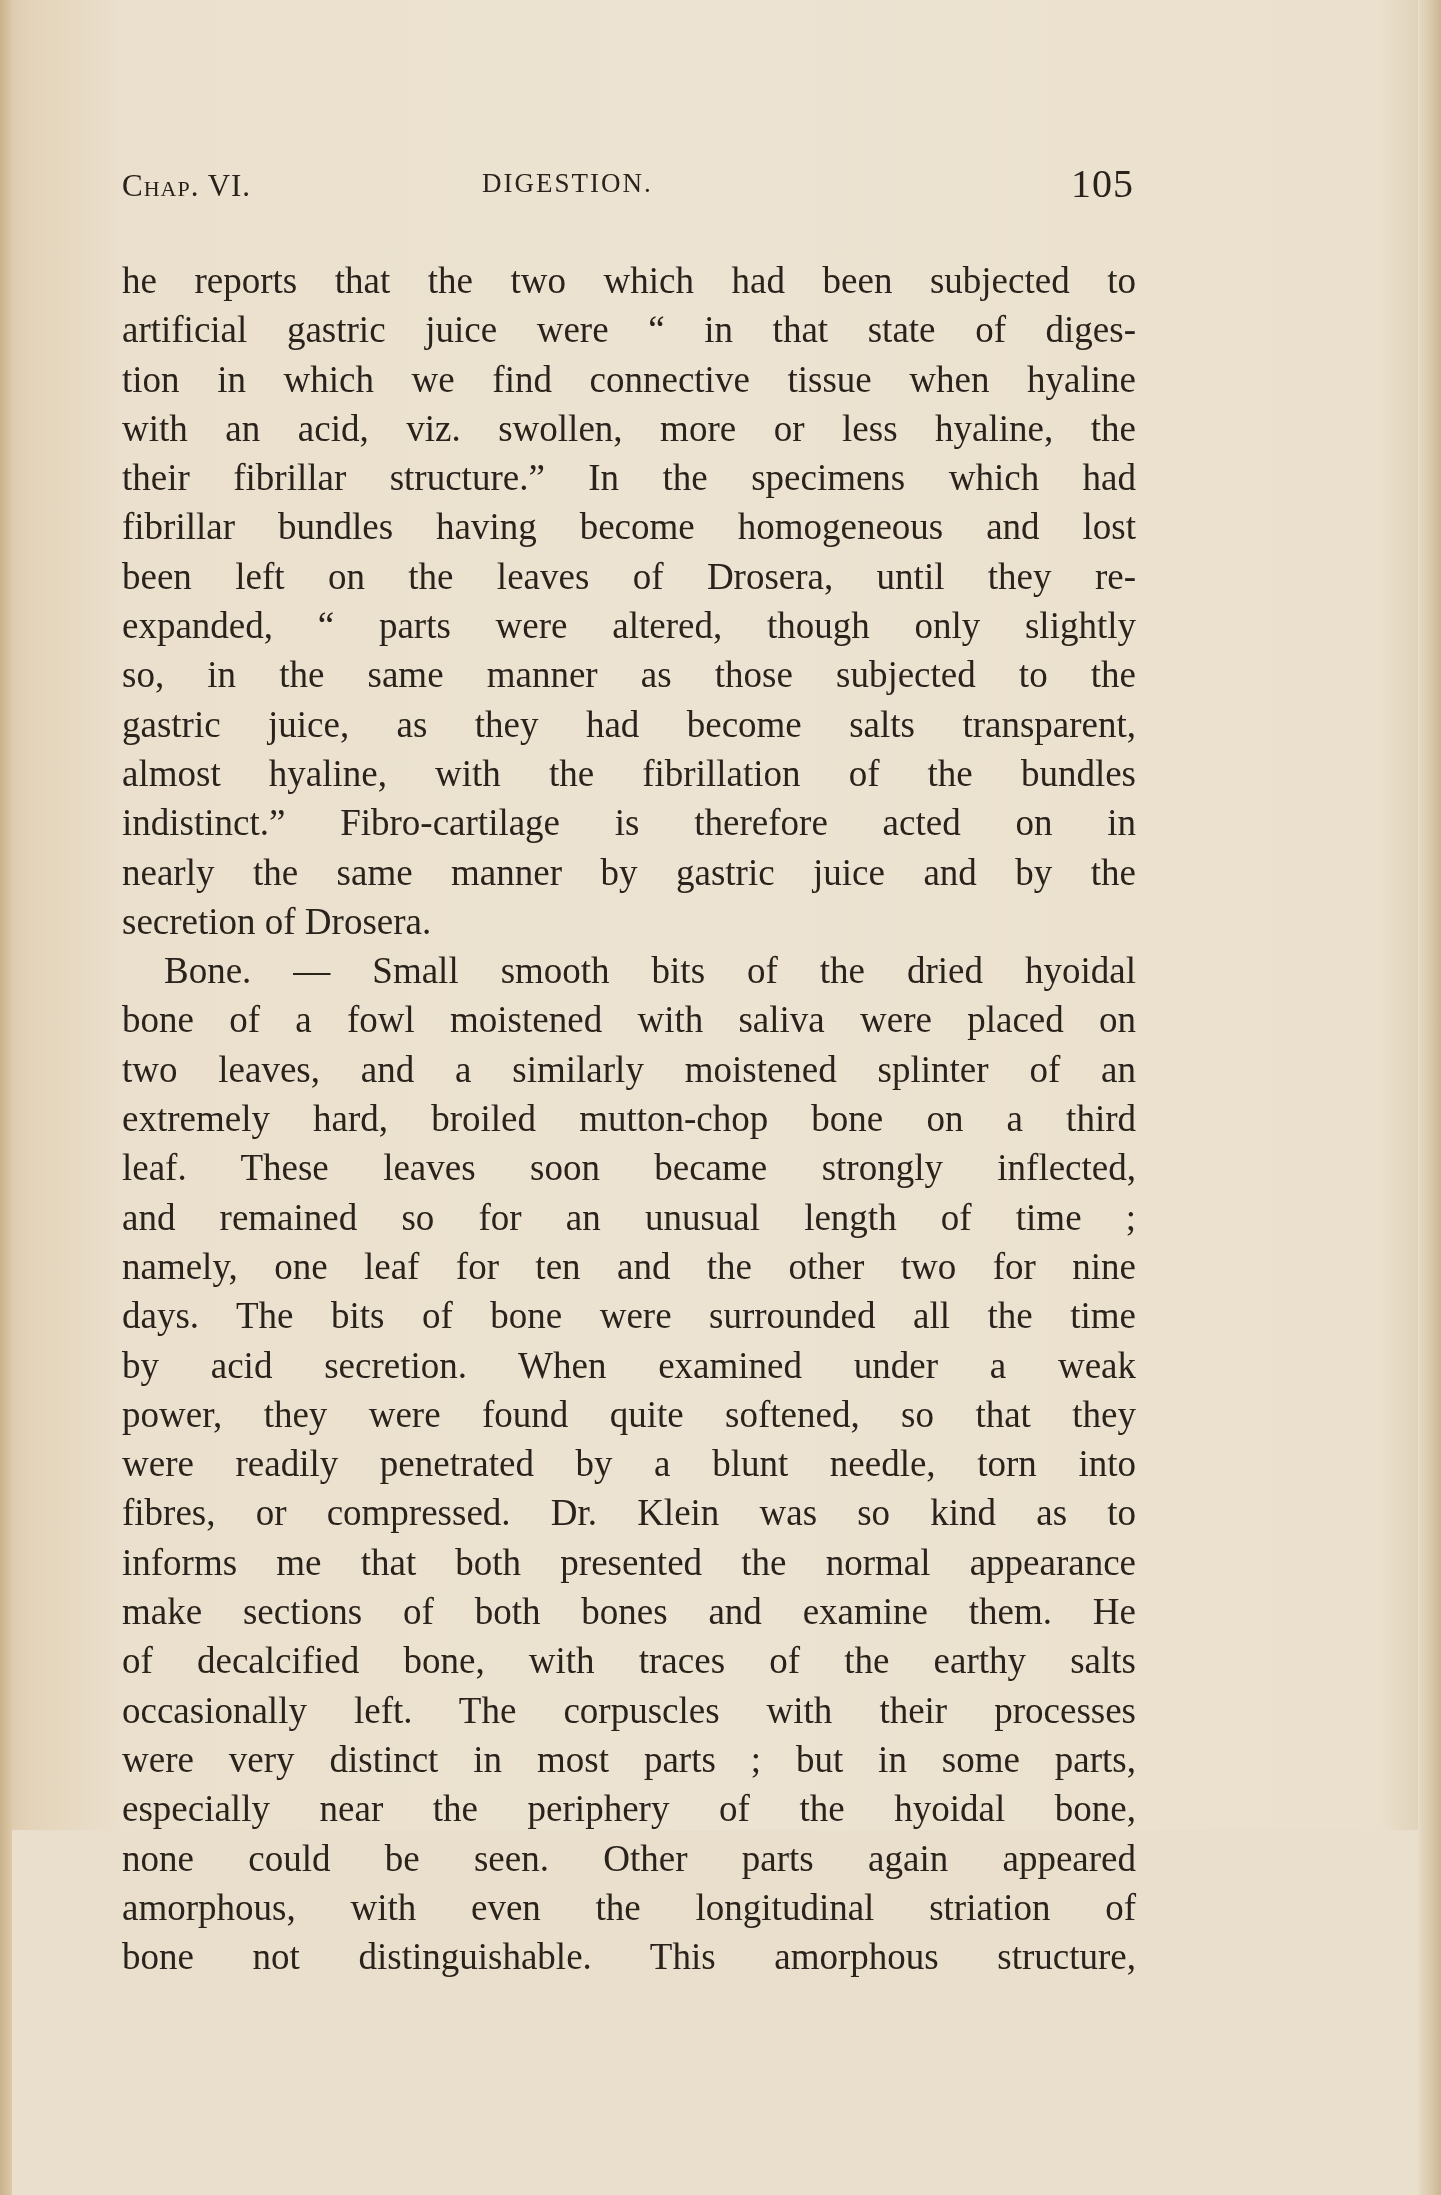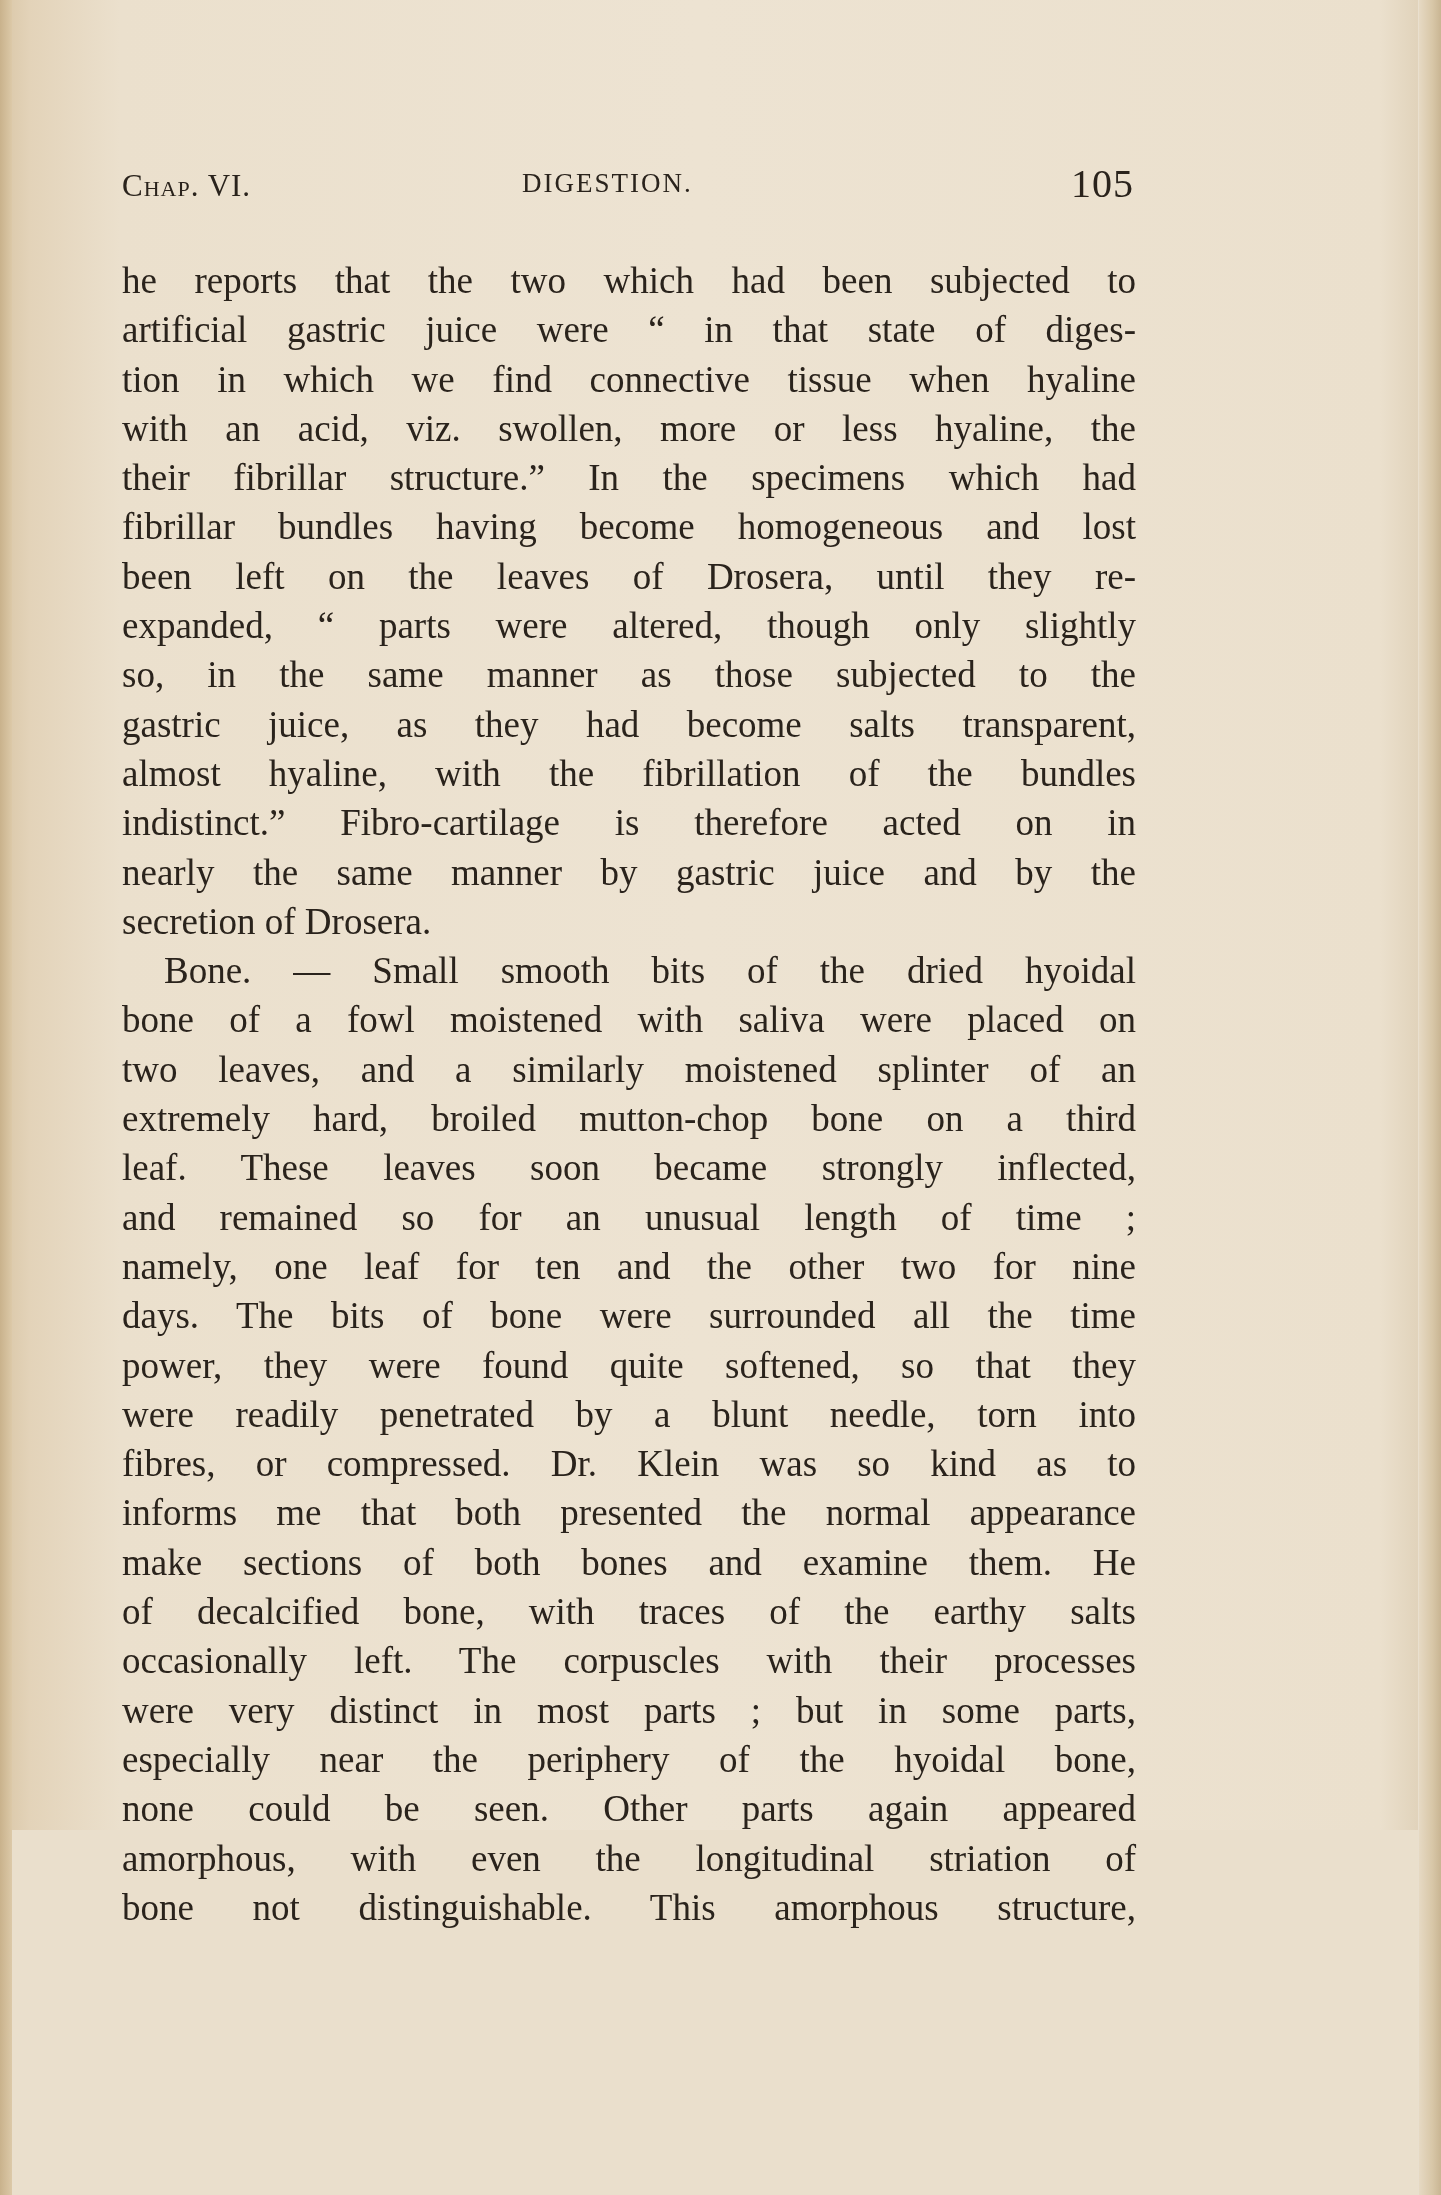--- a/index.html
+++ b/index.html
@@ -21,21 +21,21 @@
   .edge-right {
     position: absolute; right: 0; top: 0; width: 22px; height: 2195px;
     background: linear-gradient(90deg, #e6d9c3, #d8c7a8 60%, #c9b593);
     border-left: 1px solid #e9dfce;
   }
   .header {
     position: absolute; left: 122px; top: 160px; width: 1012px; height: 50px;
     font-size: 31px; letter-spacing: 1px;
   }
   .header .chap { position: absolute; left: 0; top: 8px; font-variant: small-caps; }
-  .header .title { position: absolute; left: 360px; top: 8px; font-size: 27px; letter-spacing: 2px; margin-left: 40px; }
+  .header .title { position: absolute; left: 360px; top: 8px; font-size: 27px; letter-spacing: 2px; }
   .header .pageno { position: absolute; right: 0; top: 0; font-size: 40px; }
   .body-text {
     position: absolute; left: 122px; top: 256px; width: 1014px;
     font-size: 37px; line-height: 49.3px;
   }
   .line {
     display: block; height: 49.3px; white-space: nowrap;
     text-align: justify; text-align-last: justify;
   }
   .line.last { text-align-last: left; }
@@ -72,20 +72,21 @@
     <span class="line last">secretion of Drosera.</span>
 
     <span class="line indent"><span class="ital">Bone.</span> <span>— Small smooth bits of the dried hyoidal</span></span>
     <span class="line">bone of a fowl moistened with saliva were placed on</span>
     <span class="line">two leaves, and a similarly moistened splinter of an</span>
     <span class="line">extremely hard, broiled mutton-chop bone on a third</span>
     <span class="line">leaf. These leaves soon became strongly inflected,</span>
     <span class="line">and remained so for an unusual length of time ;</span>
     <span class="line">namely, one leaf for ten and the other two for nine</span>
     <span class="line">days. The bits of bone were surrounded all the time</span>
+    <span class="line">by acid secretion. When examined under a weak</span>
     <span class="line">power, they were found quite softened, so that they</span>
     <span class="line">were readily penetrated by a blunt needle, torn into</span>
     <span class="line">fibres, or compressed. Dr. Klein was so kind as to</span>
     <span class="line">informs me that both presented the normal appearance</span>
     <span class="line">make sections of both bones and examine them. He</span>
     <span class="line">of decalcified bone, with traces of the earthy salts</span>
     <span class="line">occasionally left. The corpuscles with their processes</span>
     <span class="line">were very distinct in most parts ; but in some parts,</span>
     <span class="line">especially near the periphery of the hyoidal bone,</span>
     <span class="line">none could be seen. Other parts again appeared</span>

